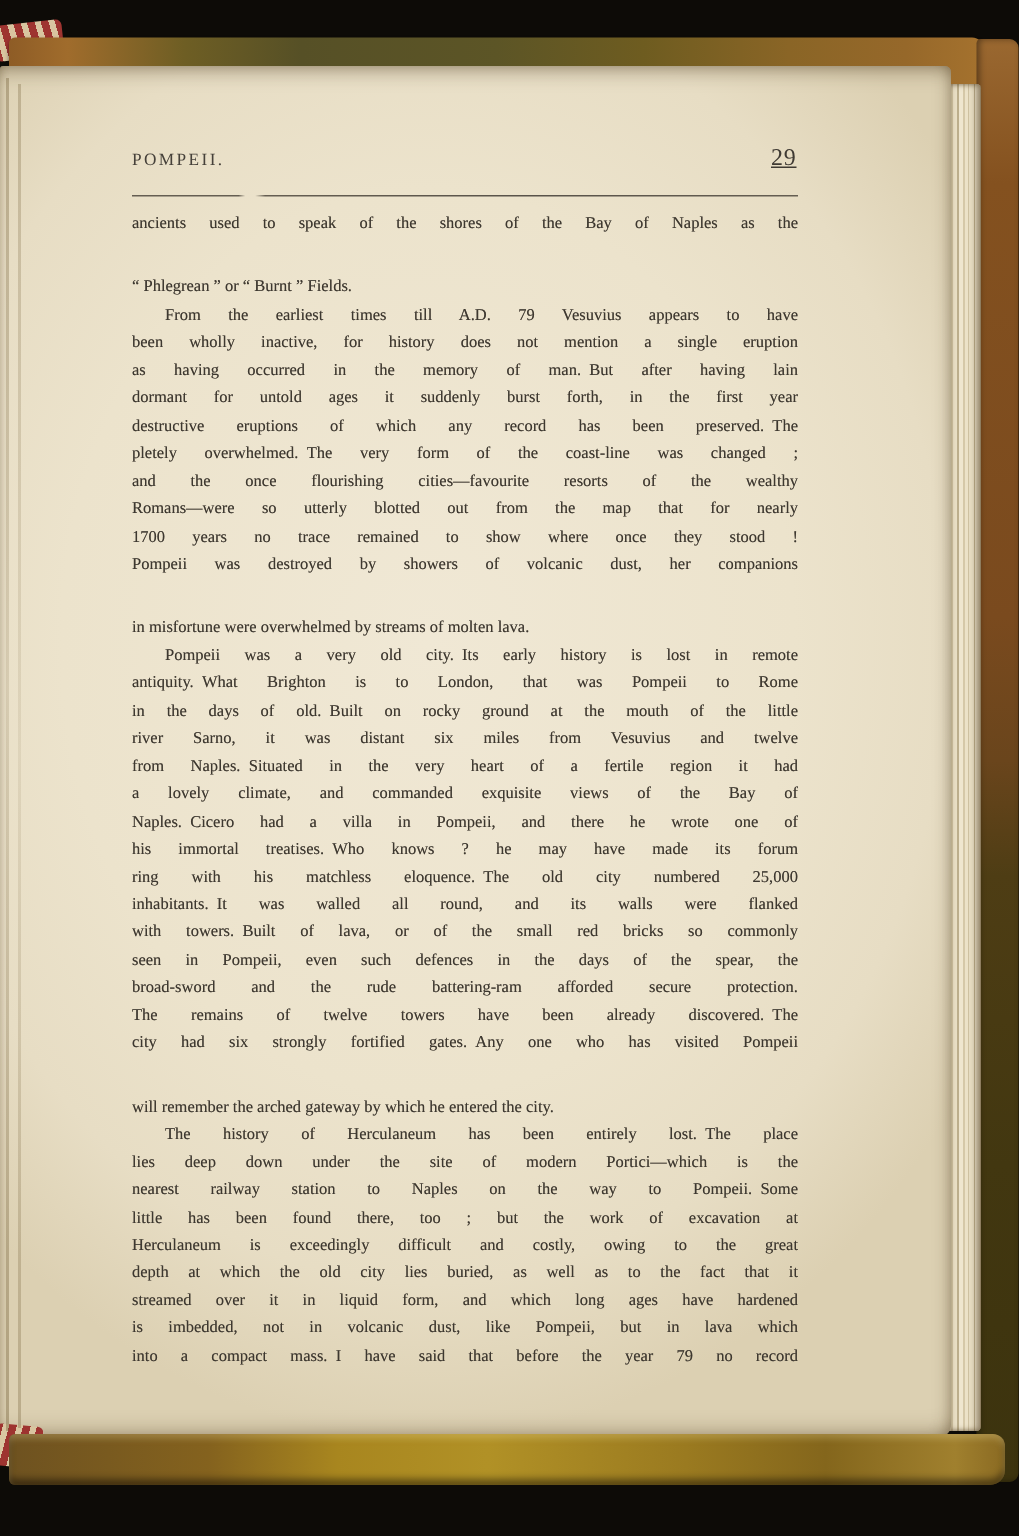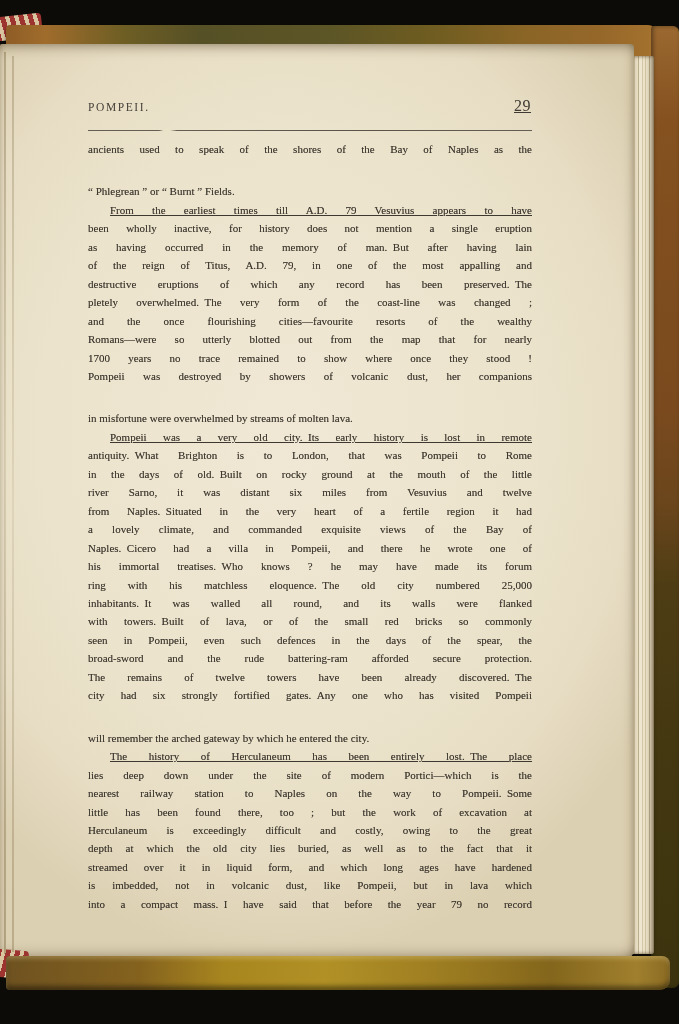--- a/index.html
+++ b/index.html
@@ -65,21 +65,21 @@
     position:absolute;left:88px;top:130px;width:444px;height:1.4px;z-index:5;
     background:linear-gradient(90deg,#655e52 0%,#655e52 16%,rgba(101,94,82,0) 17%,rgba(101,94,82,0) 18.5%,#655e52 20%,#59534a 60%,#655e52 100%);
   }
   .body-text{
     position:absolute;left:88px;top:140px;width:444px;z-index:5;
     color:#3d3830;font-size:11px;
     text-shadow:0 0 .35px rgba(60,50,40,.55);
   }
   .line{line-height:18.45px;text-align:justify;text-align-last:justify;}
   .line.end{text-align-last:left;margin-top:24px;}
-  .line.indent{padding-left:22px;text-decoration:underline;}
+  .line.indent{padding-left:22px;}
 </style>
 </head>
 <body>
 
 <div class="headband-top"></div>
 <div class="top-edge"></div>
 <div class="cover-right"></div>
 <div class="pages-right"></div>
 <div class="page"></div>
 <div class="fold-a"></div>
@@ -95,21 +95,21 @@
 
 <div class="body-text">
   <div>
     <div class="line">ancients used to speak of the shores of the Bay of Naples as the</div>
     <div class="line end">“ Phlegrean ” or “ Burnt ” Fields.</div>
   </div>
   <div>
     <div class="line indent">From the earliest times till A.D. 79 Vesuvius appears to have</div>
     <div class="line">been wholly inactive, for history does not mention a single eruption</div>
     <div class="line">as having occurred in the memory of man. But after having lain</div>
-    <div class="line">of the reign of Titus, A.D. 79, in one of the most appalling and</div>
+    <div class="line">dormant for untold ages it suddenly burst forth, in the first year</div>
     <div class="line">destructive eruptions of which any record has been preserved. The</div>
     <div class="line">pletely overwhelmed. The very form of the coast-line was changed ;</div>
     <div class="line">and the once flourishing cities—favourite resorts of the wealthy</div>
     <div class="line">Romans—were so utterly blotted out from the map that for nearly</div>
     <div class="line">1700 years no trace remained to show where once they stood !</div>
     <div class="line">Pompeii was destroyed by showers of volcanic dust, her companions</div>
     <div class="line end">in misfortune were overwhelmed by streams of molten lava.</div>
   </div>
   <div>
     <div class="line indent">Pompeii was a very old city. Its early history is lost in remote</div>

